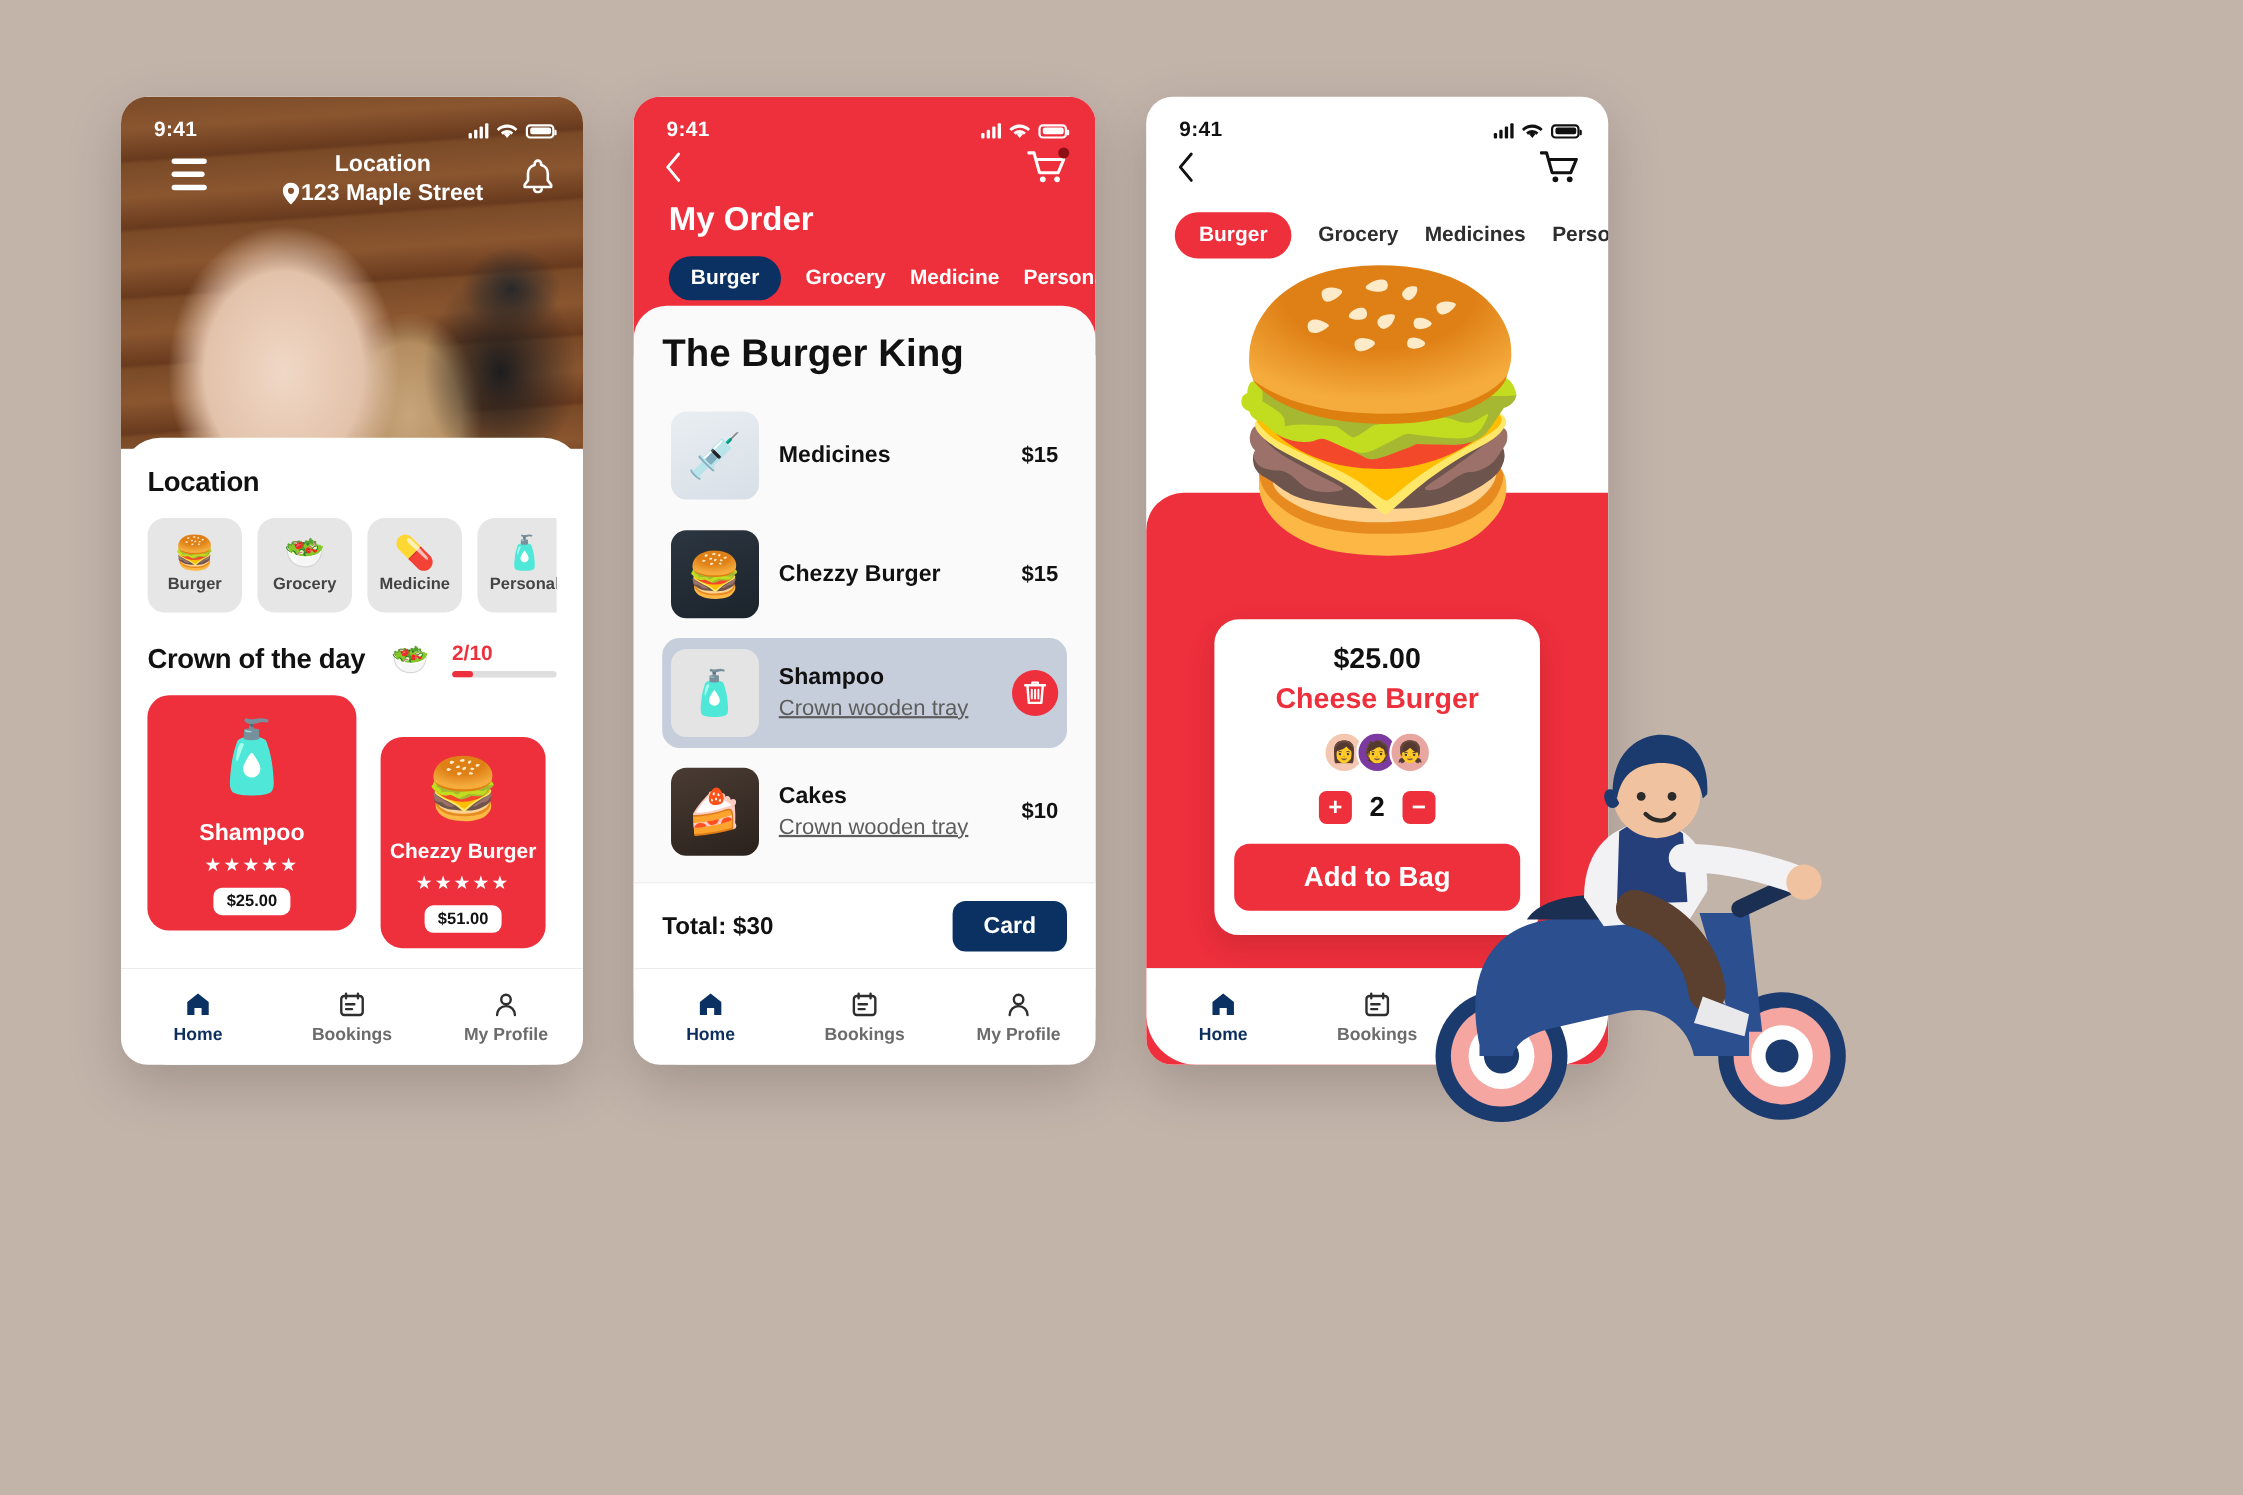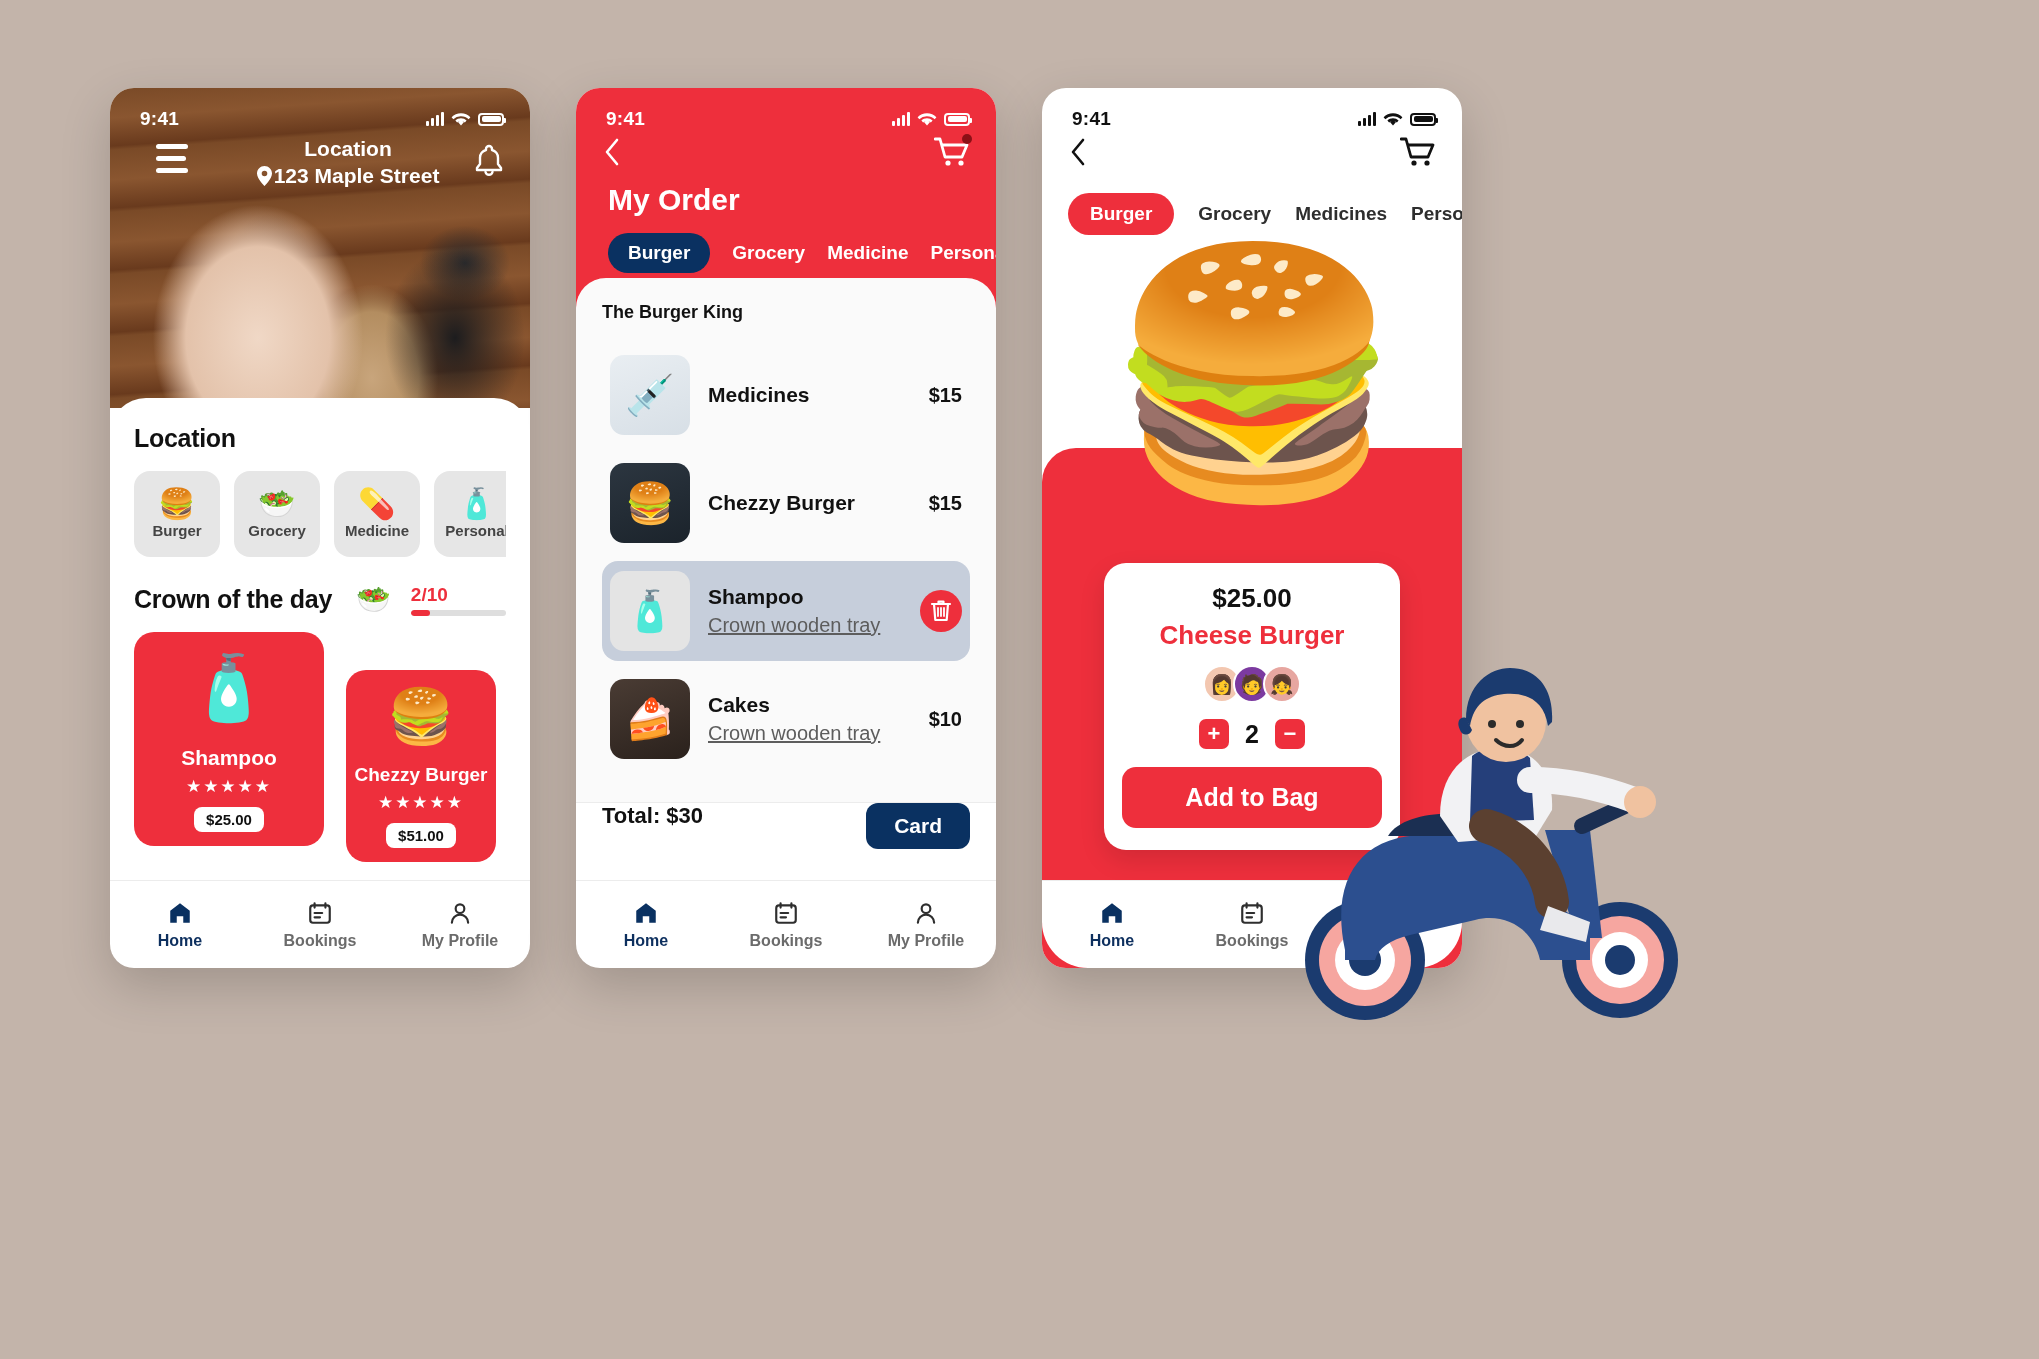--- a/index.html
+++ b/index.html
@@ -121,37 +121,37 @@
   .carticon { position:relative; cursor:pointer; }
   .cart-dot { position:absolute; right:-2px; top:-2px; width:10px;height:10px;border-radius:50%;background:#8c1016; }
   .p2-title { position:absolute; top:95px; left:32px; font-size:30px; font-weight:700; color:#fff; z-index:7; }
   .chips { position:absolute; top:145px; left:32px; right:0; display:flex; gap:22px; align-items:center; z-index:7; }
   .chip { font-size:19px; color:#fff; font-weight:600; white-space:nowrap; cursor:pointer; }
   .chip.sel { background:#0a3161; border-radius:22px; padding:9px 20px; font-weight:700; }
   .p2-card {
     position:absolute; left:0; top:190px; width:420px; height:620px; background:#fafafa;
     border-radius:30px 30px 0 0; z-index:6; padding: 24px 26px 0 26px; overflow:hidden;
   }
-  .shop-title { font-size:18px; font-weight:700; color:#111; }
+  .shop-title { font-size:35px; font-weight:700; color:#111; }
   .olist { margin-top:22px; }
   .orow { display:flex; align-items:center; gap:18px; padding:10px 8px; border-radius:16px; margin-bottom:8px;}
   .orow.sel { background:#c6cedb; }
   .othumb { flex:0 0 80px; height:80px; border-radius:14px; display:flex;align-items:center;justify-content:center;font-size:40px; }
   .othumb.med { background: linear-gradient(160deg,#e9eef2,#d7dfe6); }
   .othumb.burger { background: linear-gradient(160deg,#2c3640,#1b232b); }
   .othumb.shampoo { background: #e4e4e4; }
   .othumb.cake { background: linear-gradient(160deg,#4a3c34,#2a211c); }
   .oinfo { flex:1; }
   .oname { font-size:21px; font-weight:700; color:#111; }
   .osub { font-size:20px; color:#5d5d5d; margin-top:5px;text-decoration:underline; }
   .oprice { font-size:20px; font-weight:700; color:#111; }
   .del-btn { width:42px;height:42px;border-radius:50%;background:#ee2f3c;display:flex;align-items:center;justify-content:center;cursor:pointer;}
   .p2-total {
     position:absolute; left:0; bottom:88px; width:420px; height:78px; background:#fff;
-    display:flex; align-items:flex-start; justify-content:space-between; padding: 0 26px;
+    display:flex; align-items:center; justify-content:space-between; padding: 0 26px;
     border-top:1px solid #ececec; z-index:8;
   }
   .ttl { font-size:22px; font-weight:700; color:#111; }
   .card-btn { background:#0a3161; color:#fff; font-size:21px; font-weight:700; border-radius:12px; padding:11px 28px; cursor:pointer; border:none;}
 
   
   .p3-nav { position:absolute; top:48px; left:0; width:420px; padding:0 26px 0 28px;
             display:flex; align-items:center; justify-content:space-between; z-index:9; color:#111;}
   .p3-chips { position:absolute; top:105px; left:26px; right:0; display:flex; gap:24px; align-items:center; z-index:9;}
   .p3-chip { font-size:19px; color:#2e2e2e; font-weight:600; white-space:nowrap; cursor:pointer;}

